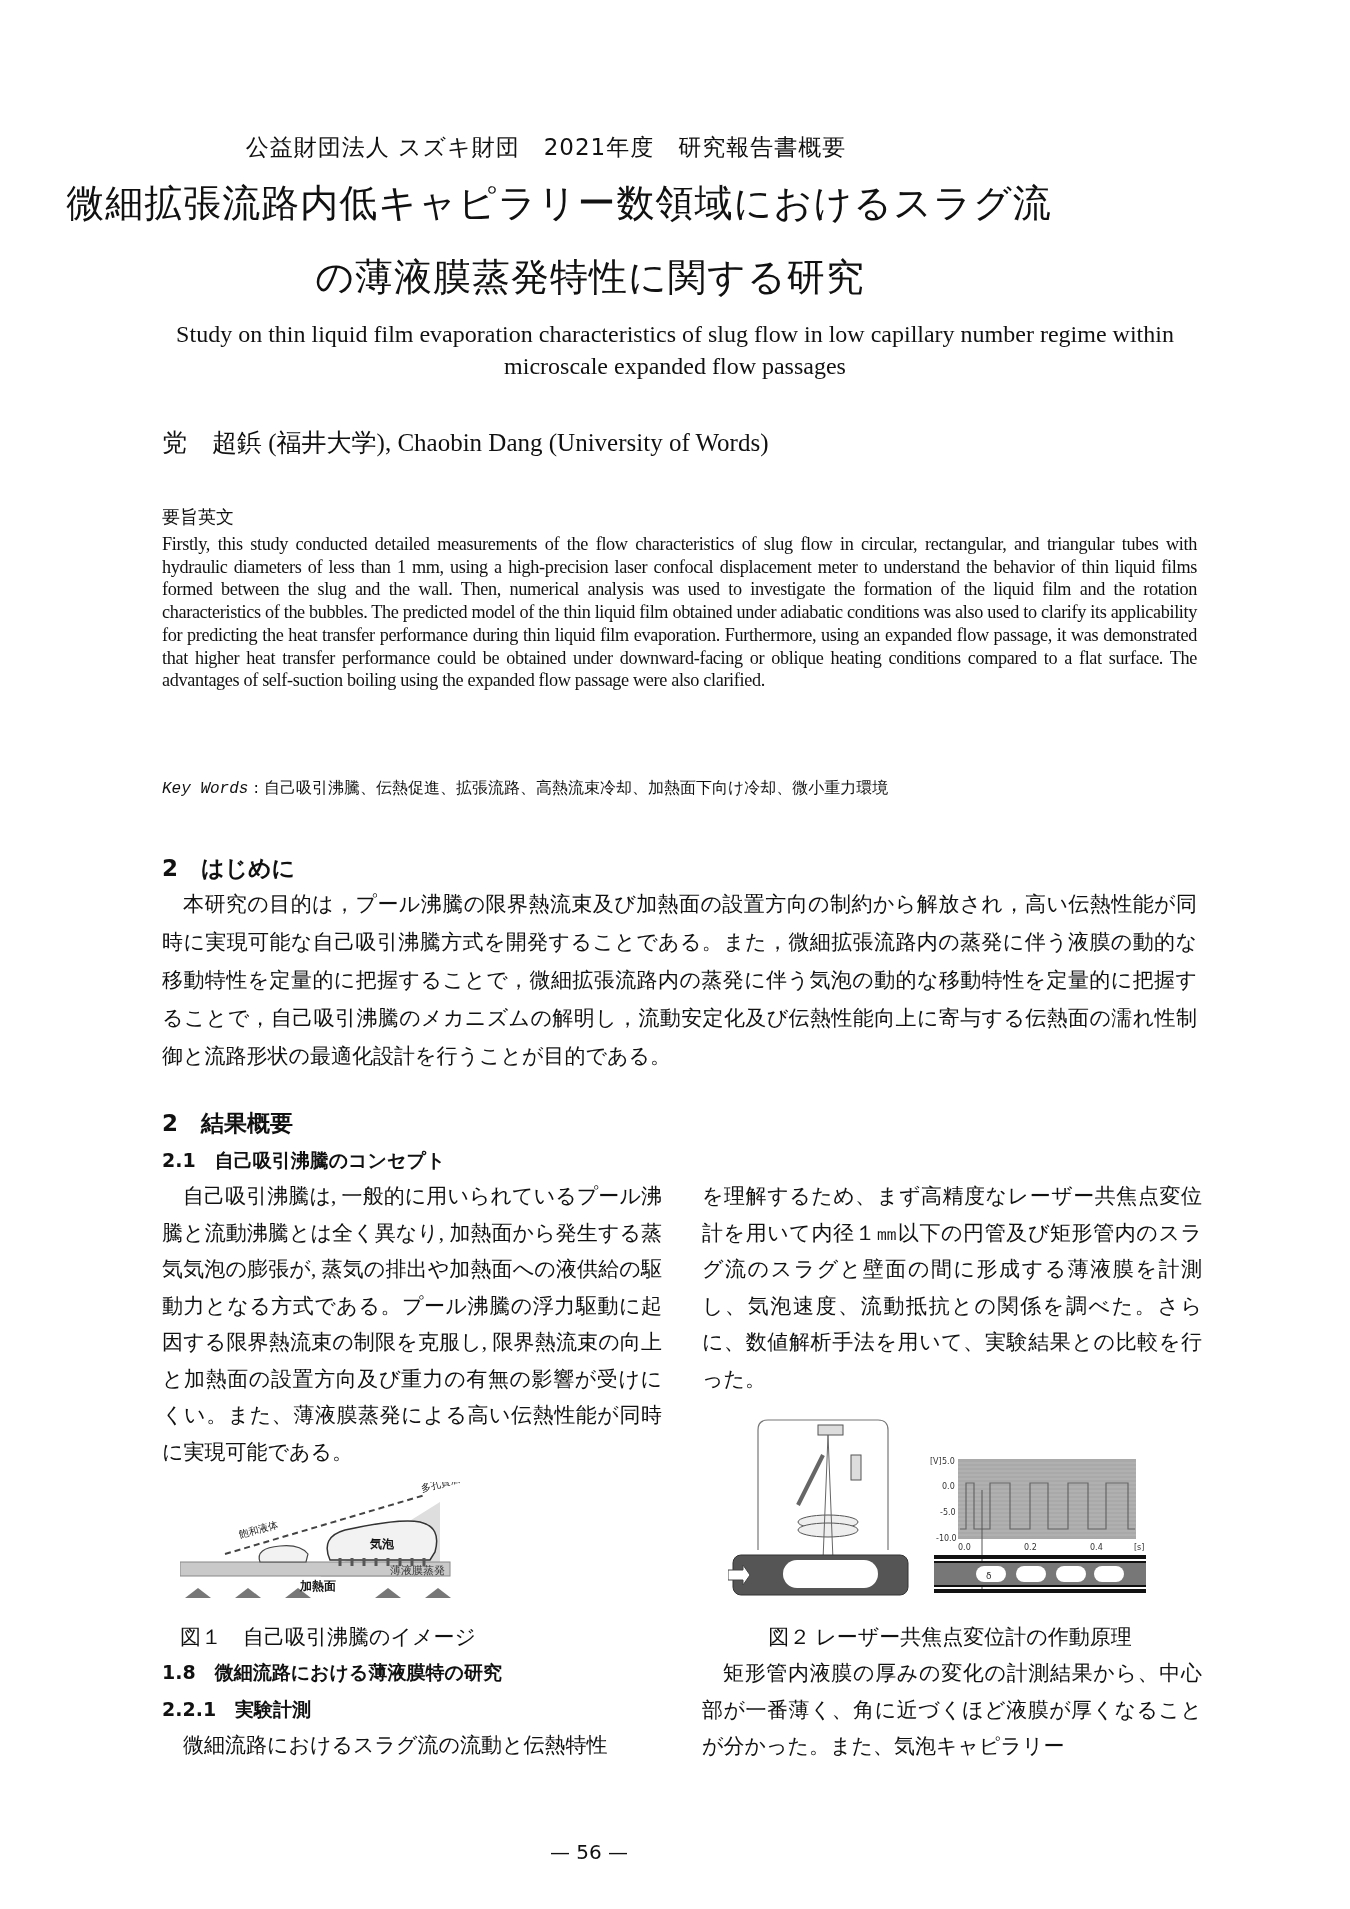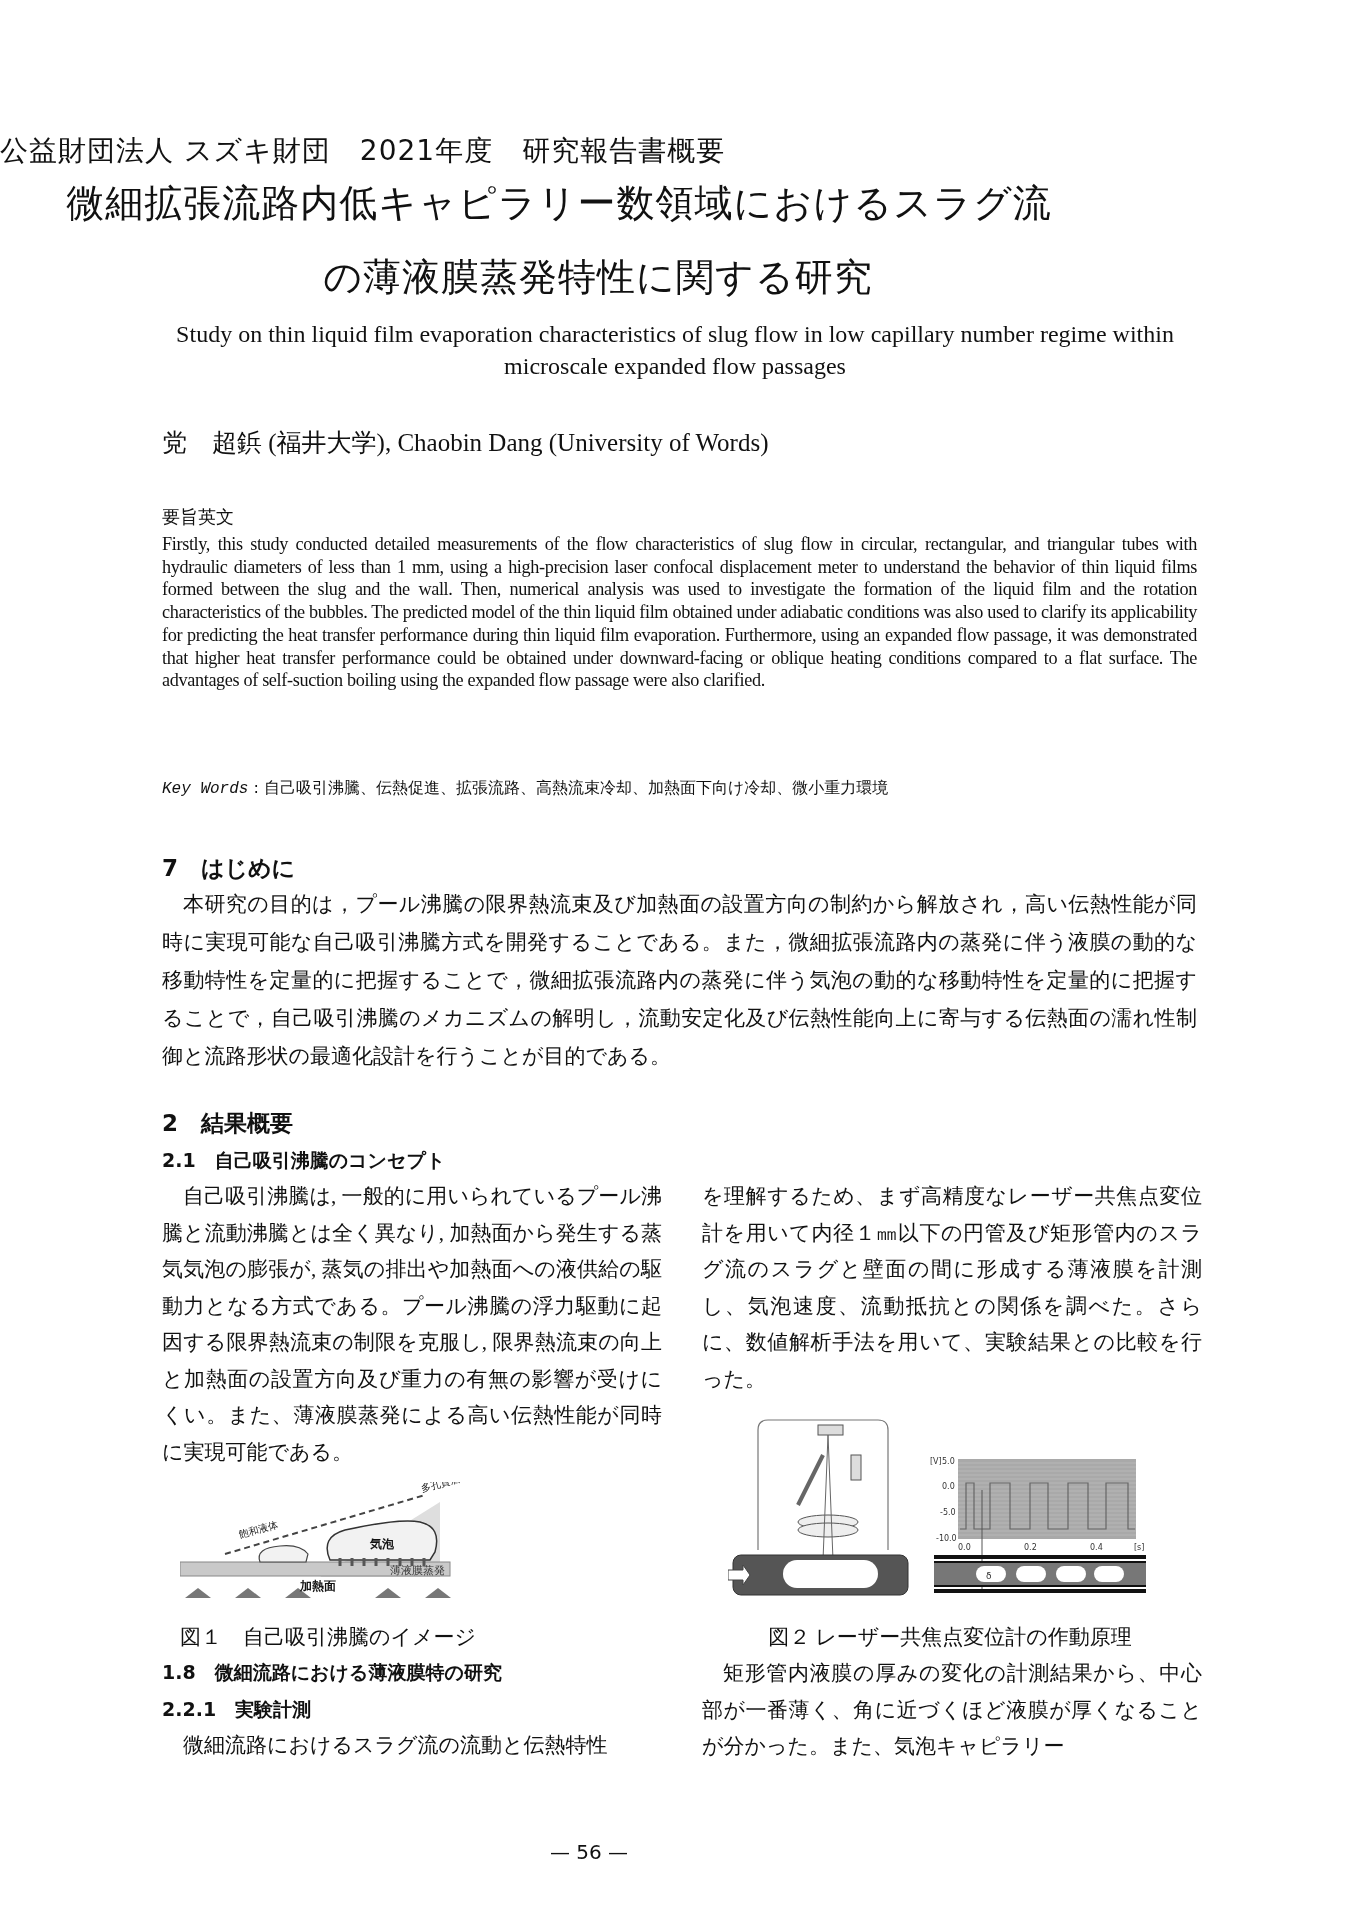--- a/index.html
+++ b/index.html
@@ -2,23 +2,23 @@
 <html><head>
 <meta charset="utf-8">
 <style>
   html, body { margin: 0; padding: 0; background: #ffffff; }
   body { width: 1350px; height: 1909px; position: relative; overflow: hidden; color: #111; }
   .abs { position: absolute; }
   .sans { font-family: "DejaVu Sans", "Liberation Sans", sans-serif; }
   .serif { font-family: "Liberation Serif", "DejaVu Serif", serif; }
   .mono { font-family: "Liberation Mono", "DejaVu Sans Mono", monospace; }
 
-  #header-line { left: 0; top: 132px; width: 1092px; text-align: left; font-size: 28px; letter-spacing: 1px; }
+  #header-line { left: 0; top: 132px; width: 1092px; text-align: center; font-size: 23px; letter-spacing: 1px; }
   #title-ja-1 { left: 0; top: 178px; width: 1118px; text-align: center; font-size: 38px; letter-spacing: 1px; }
-  #title-ja-2 { left: 12px; top: 252px; width: 1172px; text-align: center; font-size: 38px; letter-spacing: 1px; }
+  #title-ja-2 { left: 4px; top: 252px; width: 1172px; text-align: center; font-size: 38px; letter-spacing: 1px; }
   #title-en { left: 150px; top: 318px; width: 1050px; text-align: center; font-size: 24px; line-height: 32px; }
   #author { left: 162px; top: 426px; font-size: 25px; }
 
   #abstract-label { left: 162px; top: 505px; font-size: 18px; }
   #abstract-body { left: 162px; top: 533px; width: 1035px; font-size: 18.2px; line-height: 22.7px; text-align: justify; letter-spacing: -0.35px; }
   #keywords { left: 162px; top: 778px; font-size: 16px; }
   #keywords .kw-label { font-style: italic; }
 
   .h1 { font-size: 23px; font-weight: bold; }
   #sec1-heading { left: 162px; top: 853px; }
@@ -60,21 +60,21 @@
 <div class="abs sans" id="title-ja-2">の薄液膜蒸発特性に関する研究</div>
 <div class="abs serif" id="title-en">Study on thin liquid film evaporation characteristics of slug flow in low capillary number regime within microscale expanded flow passages</div>
 <div class="abs serif" id="author">党　超鋲 (福井大学), Chaobin Dang (University of Words)</div>
 
 <div class="abs serif" id="abstract-label">要旨英文</div>
 <div class="abs serif" id="abstract-body">Firstly, this study conducted detailed measurements of the flow characteristics of slug flow in circular, rectangular, and triangular tubes with hydraulic diameters of less than 1 mm, using a high-precision laser confocal displacement meter to understand the behavior of thin liquid films formed between the slug and the wall. Then, numerical analysis was used to investigate the formation of the liquid film and the rotation characteristics of the bubbles. The predicted model of the thin liquid film obtained under adiabatic conditions was also used to clarify its applicability for predicting the heat transfer performance during thin liquid film evaporation. Furthermore, using an expanded flow passage, it was demonstrated that higher heat transfer performance could be obtained under downward-facing or oblique heating conditions compared to a flat surface. The advantages of self-suction boiling using the expanded flow passage were also clarified.</div>
 <div class="abs" id="keywords">
   <span class="mono kw-label">Key Words</span><span class="sans"> : </span><span class="sans">自己吸引沸騰、伝熱促進、拡張流路、高熱流束冷却、加熱面下向け冷却、微小重力環境</span>
 </div>
 
-<div class="abs sans h1" id="sec1-heading">7　はじめに</div>
+<div class="abs sans h1" id="sec1-heading">2　はじめに</div>
 <div class="abs sans" id="sec1-body">
   <p>本研究の目的は，プール沸騰の限界熱流束及び加熱面の設置方向の制約から解放され，高い伝熱性能が同時に実現可能な自己吸引沸騰方式を開発することである。また，微細拡張流路内の蒸発に伴う液膜の動的な移動特性を定量的に把握することで，微細拡張流路内の蒸発に伴う気泡の動的な移動特性を定量的に把握することで，自己吸引沸騰のメカニズムの解明し，流動安定化及び伝熱性能向上に寄与する伝熱面の濡れ性制御と流路形状の最適化設計を行うことが目的である。</p>
 </div>
 
 <div class="abs sans h1" id="sec2-heading">2　結果概要</div>
 <div class="abs sans h2" id="sec21-heading">2.1　自己吸引沸騰のコンセプト</div>
 <div class="abs serif col-text" id="sec21-body">
   <p>自己吸引沸騰は, 一般的に用いられているプール沸騰と流動沸騰とは全く異なり, 加熱面から発生する蒸気気泡の膨張が, 蒸気の排出や加熱面への液供給の駆動力となる方式である。プール沸騰の浮力駆動に起因する限界熱流束の制限を克服し, 限界熱流束の向上と加熱面の設置方向及び重力の有無の影響が受けにくい。また、薄液膜蒸発による高い伝熱性能が同時に実現可能である。</p>
 </div>
 <div class="abs serif col-text" id="right-body-1">

